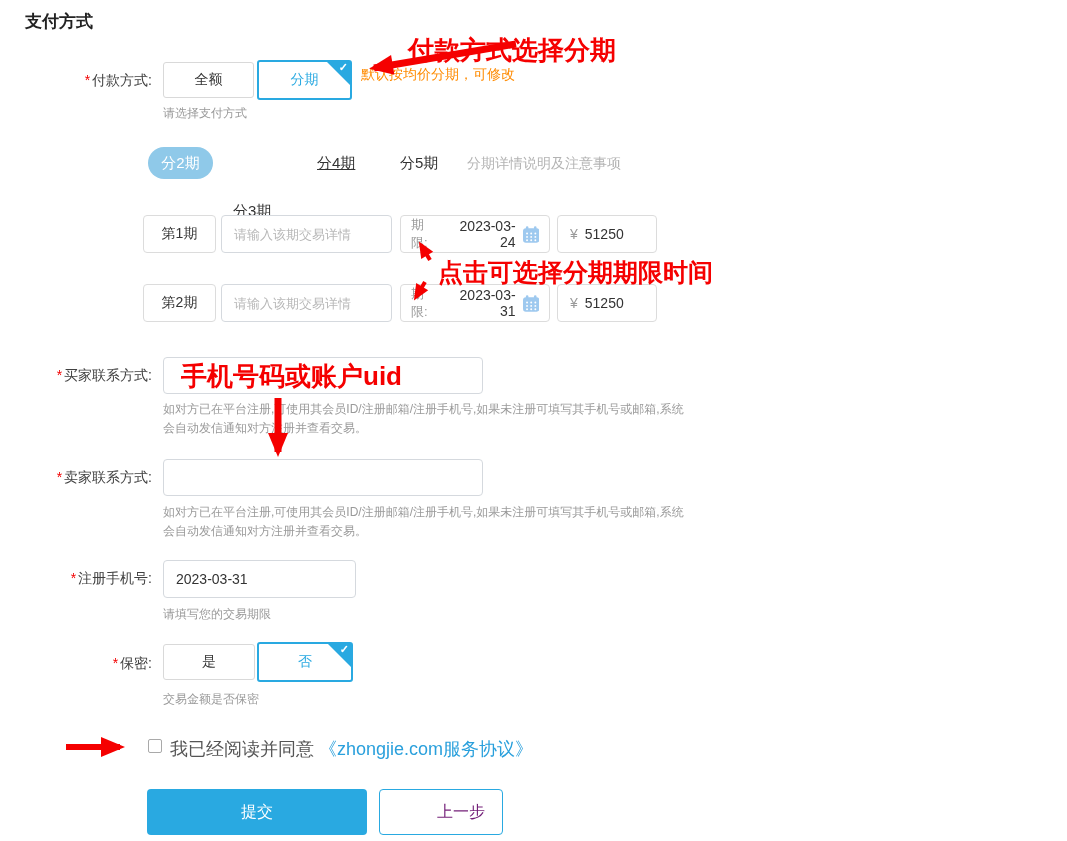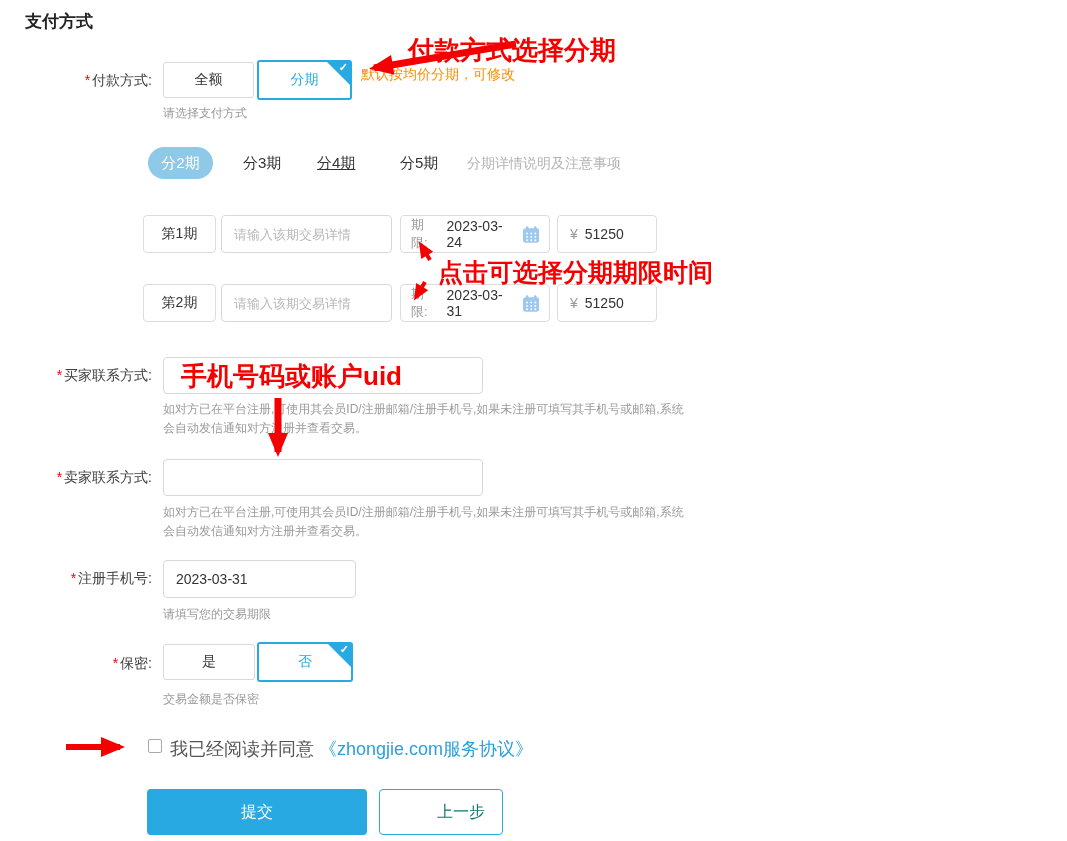--- a/index.html
+++ b/index.html
@@ -29,42 +29,42 @@
               background:#8fc9e9; color:#fff; font-size:15px;
               display:flex; align-items:center; justify-content:center; cursor:pointer; }
   .tab { position:absolute; top:154px; font-size:15px; color:#333; cursor:pointer; }
   .tab-info { position:absolute; left:467px; top:155px; font-size:14px; color:#b3b3b3; cursor:pointer;text-align:center; }
 
   .box { position:absolute; background:#fff; border:1px solid #dcdcdc; border-radius:4px;
          display:flex; align-items:center; height:38px; }
   .period-box { width:73px; justify-content:center; font-size:14px; color:#333; }
   .deadline-box { width:150px; padding:0 10px; gap:7px; cursor:pointer; }
   .deadline-label { font-size:13px; color:#9a9a9a; }
-  .deadline-date { font-size:14px; color:#333; }
+  .deadline-date { font-size:14px; color:#333;text-align:right; }
   .amount-box { width:100px; padding:0 12px; gap:7px; }
   .currency { font-size:14px; color:#9a9a9a; }
   .amount { font-size:14px; color:#333; }
 
   .text-input { position:absolute; border:1px solid #d5d9de; border-radius:4px; background:#fff;
                 padding:0 12px; font-size:13px; color:#333; outline:none;
                 font-family:"Liberation Sans", sans-serif; }
   .text-input::placeholder { color:#b8b8b8; }
 
   .annotation { position:absolute; color:#f50000; font-weight:bold; pointer-events:none; white-space:nowrap; }
 
   .agree-checkbox { position:absolute; left:148px; top:739px; width:14px; height:14px;
                     border:1px solid #a9a9a9; border-radius:2px; background:#fff; cursor:pointer; }
   .agree-text { position:absolute; left:170px; top:737px; font-size:18px; color:#555; }
   .agree-link { color:#2aa0dc; text-decoration:none; cursor:pointer; }
 
   .btn-submit { position:absolute; left:147px; top:789px; width:220px; height:46px;
                 background:#29a9e1; border:none; border-radius:4px; color:#fff; font-size:16px;
                 cursor:pointer; font-family:"Liberation Sans", sans-serif; }
   .btn-prev { position:absolute; left:379px; top:789px; width:124px; height:46px;
-              background:#fff; border:1px solid #29a9e1; border-radius:4px; color:#0f766e; font-size:16px;
+              background:#fff; border:1px solid #29a9e1; border-radius:4px; color:#701a75; font-size:16px;
               cursor:pointer; font-family:"Liberation Sans", sans-serif;padding-left:40px; }
 
   .arrows-overlay { position:absolute; left:0; top:0; width:1067px; height:841px; pointer-events:none; }
 </style>
 </head>
 <body>
 
 <div id="app">
 
   <div class="page-title">支付方式</div>
@@ -78,21 +78,21 @@
   <div class="opt-btn selected" style="left:257px; top:60px; width:95px; height:40px;">
     <span>分期</span>
     <span class="corner"></span>
     <span class="corner-check">✓</span>
   </div>
 
   <div class="note-orange">默认按均价分期，可修改</div>
   <div class="helper" style="left:163px; top:105px;">请选择支付方式</div>
 
   <div class="tab-pill">分2期</div>
-  <div class="tab" style="left:243px;">分3期</div>
+  <div class="tab" style="left:233px;margin-top:48px;">分3期</div>
   <div class="tab" style="left:317px;text-decoration:underline;">分4期</div>
   <div class="tab" style="left:400px;">分5期</div>
   <div class="tab-info">分期详情说明及注意事项</div>
 
   <div>
     <div class="box period-box" style="left:143px; top:215px;">
       <span>第1期</span>
     </div>
     <input class="text-input" style="left: 221px; top: 215px; width: 171px; height: 38px;" placeholder="请输入该期交易详情">
     <div class="box deadline-box" style="left:400px; top:215px;">

